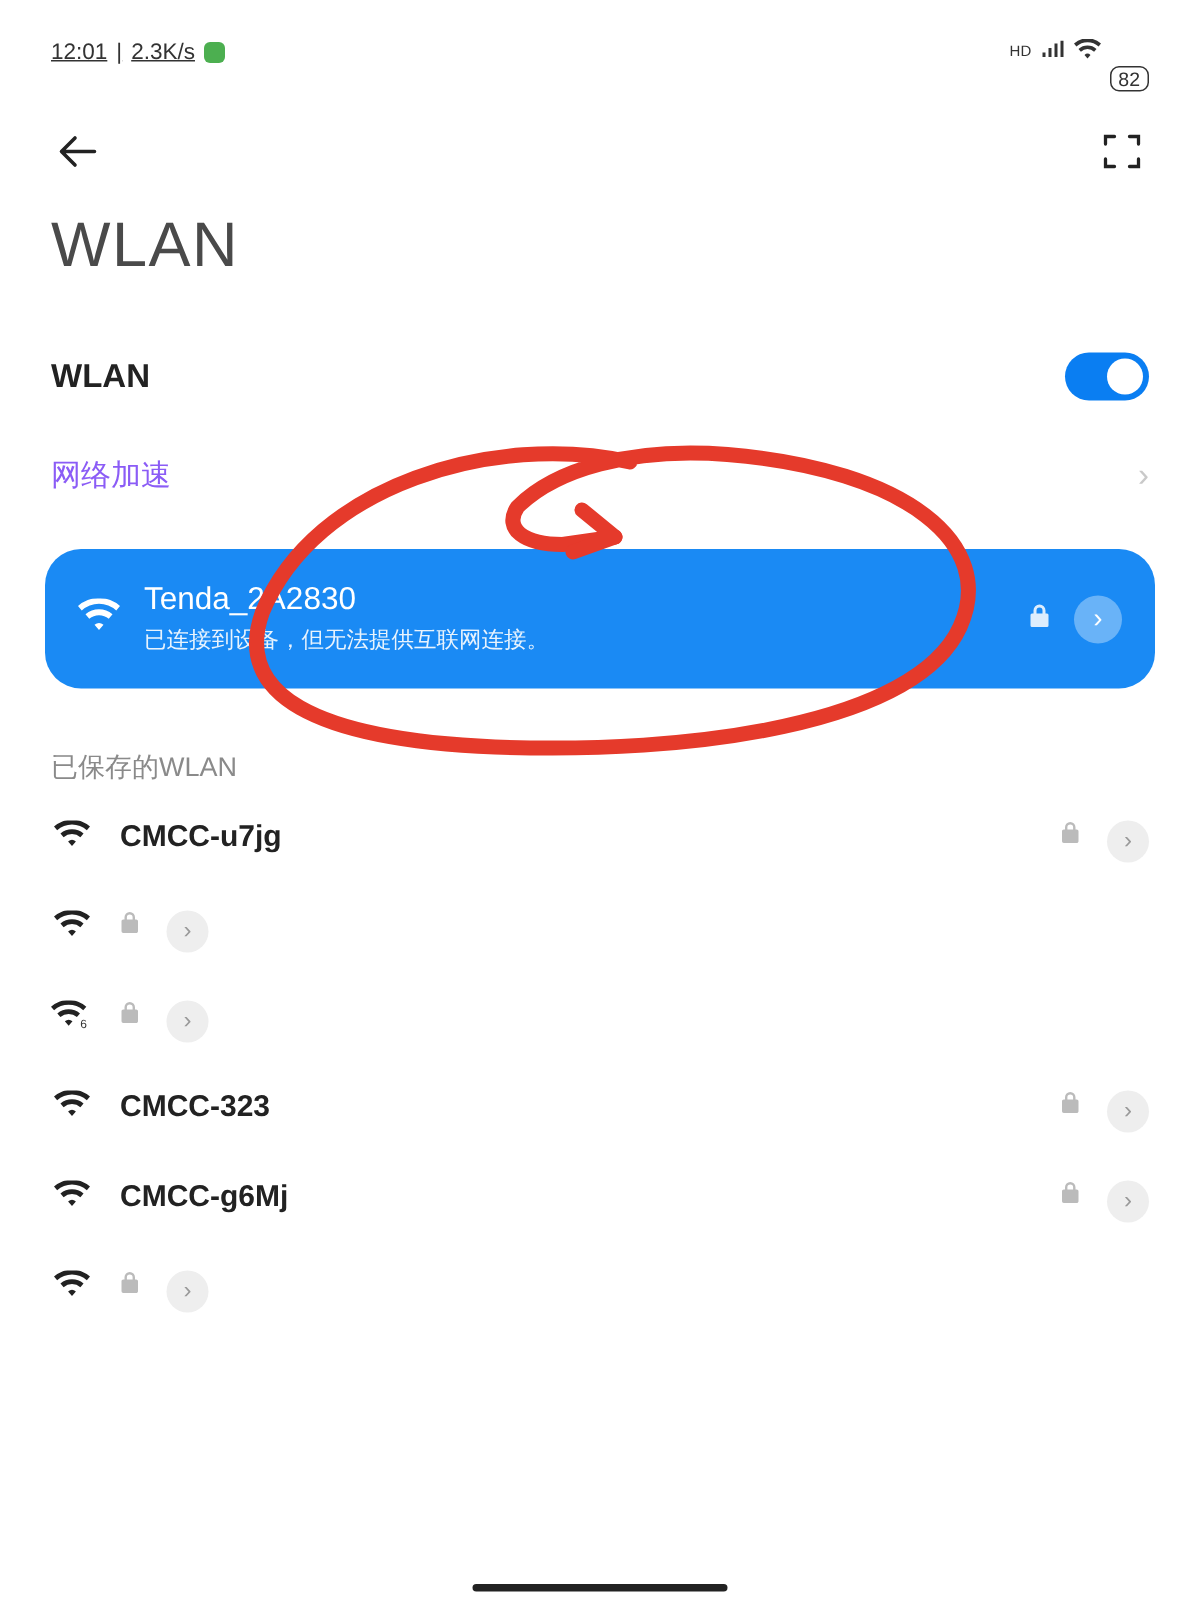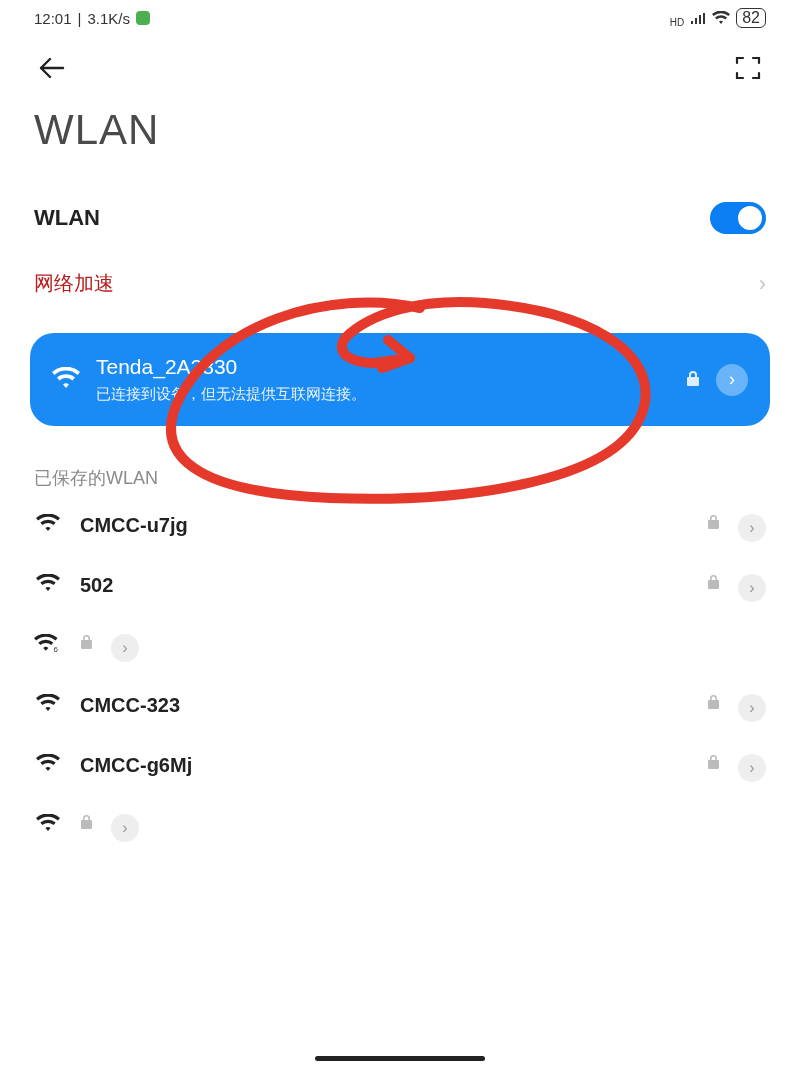--- a/index.html
+++ b/index.html
@@ -16,47 +16,47 @@
 
     
     .status-bar {
       display: flex;
       justify-content: space-between;
       align-items: center;
       padding: 8px 4px 4px;
       font-size: 15px;
       color: #333;
     }
-    .status-left { display: flex; align-items: center; gap: 6px; }
-    .status-right { display: flex; align-items: flex-end; gap: 6px; }
+    .status-left { display: flex; align-items: center; gap: 6px; text-decoration: underline; }
+    .status-right { display: flex; align-items: center; gap: 6px; }
     .pill-green { background:#4caf50; width:14px; height:14px; border-radius:4px; }
     .battery-pill {
-      border:1.5px solid #333; border-radius:6px; padding:0 5px; font-size:16px;
-      display:inline-flex; align-items:center;
+      border:1.5px solid #333; border-radius:6px; padding:0 5px; font-size:13px;
+      display:inline-flex; align-items:center;margin-top:36px;
     }
 
     
     .top-nav {
       display: flex;
       justify-content: space-between;
       align-items: center;
       padding: 18px 4px 6px;
     }
     .icon-btn { width:36px; height:36px; display:flex; align-items:center; justify-content:center; }
 
     
     .page-title { font-size: 42px; font-weight: 400; color:#4a4a4a; letter-spacing:1px; padding: 14px 4px 30px; }
 
     
     .row {
       display:flex; align-items:center; justify-content:space-between;
       padding: 18px 4px;
     }
     .row-label { font-size: 22px; font-weight: 600; color:#222; }
-    .row-label-thin { font-size: 20px; font-weight: 500; color:#b91c1c; }
+    .row-label-thin { font-size: 20px; font-weight: 500; color:#8b5cf6; }
 
     .toggle {
       width:56px; height:32px; border-radius:16px; background:#0a7ef2; position:relative;
     }
     .toggle::after {
       content:""; position:absolute; right:4px; top:4px; width:24px; height:24px;
       background:#fff; border-radius:50%;
     }
 
     .chevron-thin { color:#c9c9c9; font-size:22px; }
@@ -112,21 +112,21 @@
   </style>
 </head>
 <body>
 
 <div class="screen">
 
   <div class="status-bar">
     <div class="status-left">
       <span>12:01</span>
       <span>|</span>
-      <span>3.1K/s</span>
+      <span>2.3K/s</span>
       <span class="pill-green"></span>
     </div>
     <div class="status-right">
       <span style="font-size:10px;">HD</span>
       <span>
         <svg width="16" height="12" viewBox="0 0 16 12">
             <path d="M1 11h2V8H1zM5 11h2V5H5zM9 11h2V2H9zM13 11h2V0h-2z" fill="#333"></path>
           </svg>
       </span>
       <span>
@@ -204,21 +204,20 @@
 
 
   <div id="nearby-list">
       <div class="wifi-item">
     <span class="wifi-signal">
       <svg width="24" height="18" viewBox="0 0 24 18">
             <path d="M12 17l2.6-3a4 4 0 00-5.2 0zM4.3 8.6a12 12 0 0115.4 0l-2.1 2.5a8.6 8.6 0 00-11.2 0zM0 4a18 18 0 0124 0l-2.1 2.5A14.6 14.6 0 002.1 6.5z" fill="#222"></path>
           </svg>
 
     </span>
-    <div class="wifi-name">502</div>
     <span class="wifi-lock">
       <svg width="13" height="15" viewBox="0 0 13 15">
             <path d="M3 6V4.5a3.5 3.5 0 017 0V6h.8c.66 0 1.2.54 1.2 1.2v6.6c0 .66-.54 1.2-1.2 1.2H2.2A1.2 1.2 0 011 13.8V7.2C1 6.54 1.54 6 2.2 6zm1.6 0h3.8V4.5a1.9 1.9 0 00-3.8 0z" fill="#bbb"></path>
           </svg>
     </span>
     <div class="wifi-detail">›</div>
       </div>
       <div class="wifi-item">
     <span class="wifi-signal">
       <svg width="24" height="18" viewBox="0 0 24 18">

